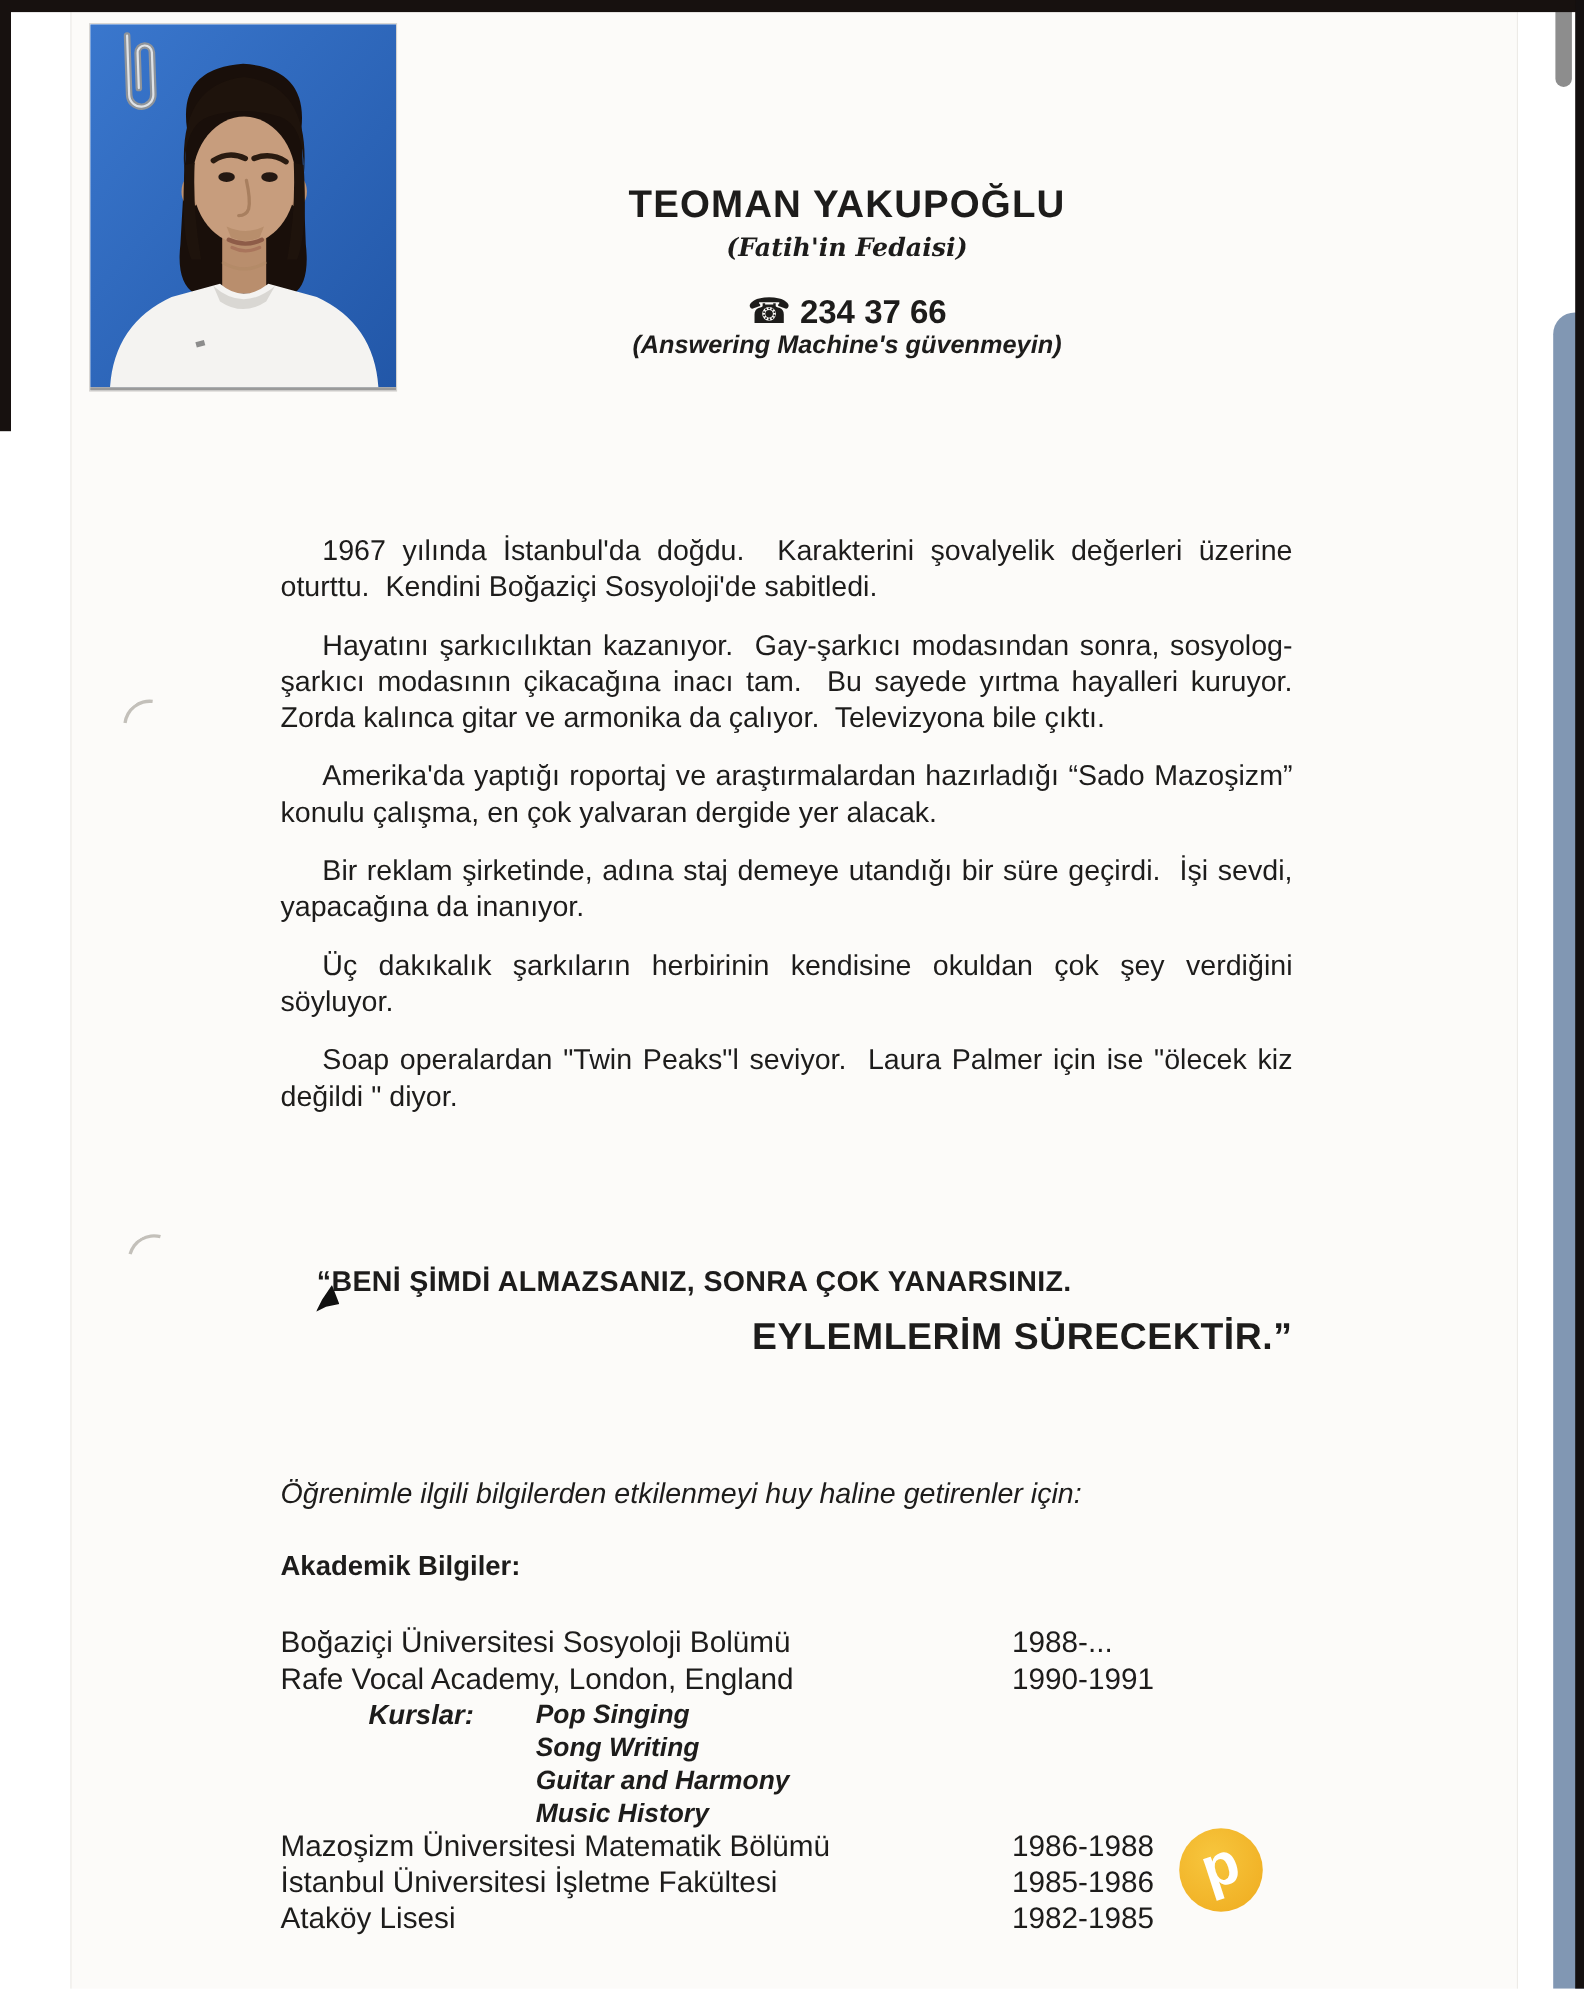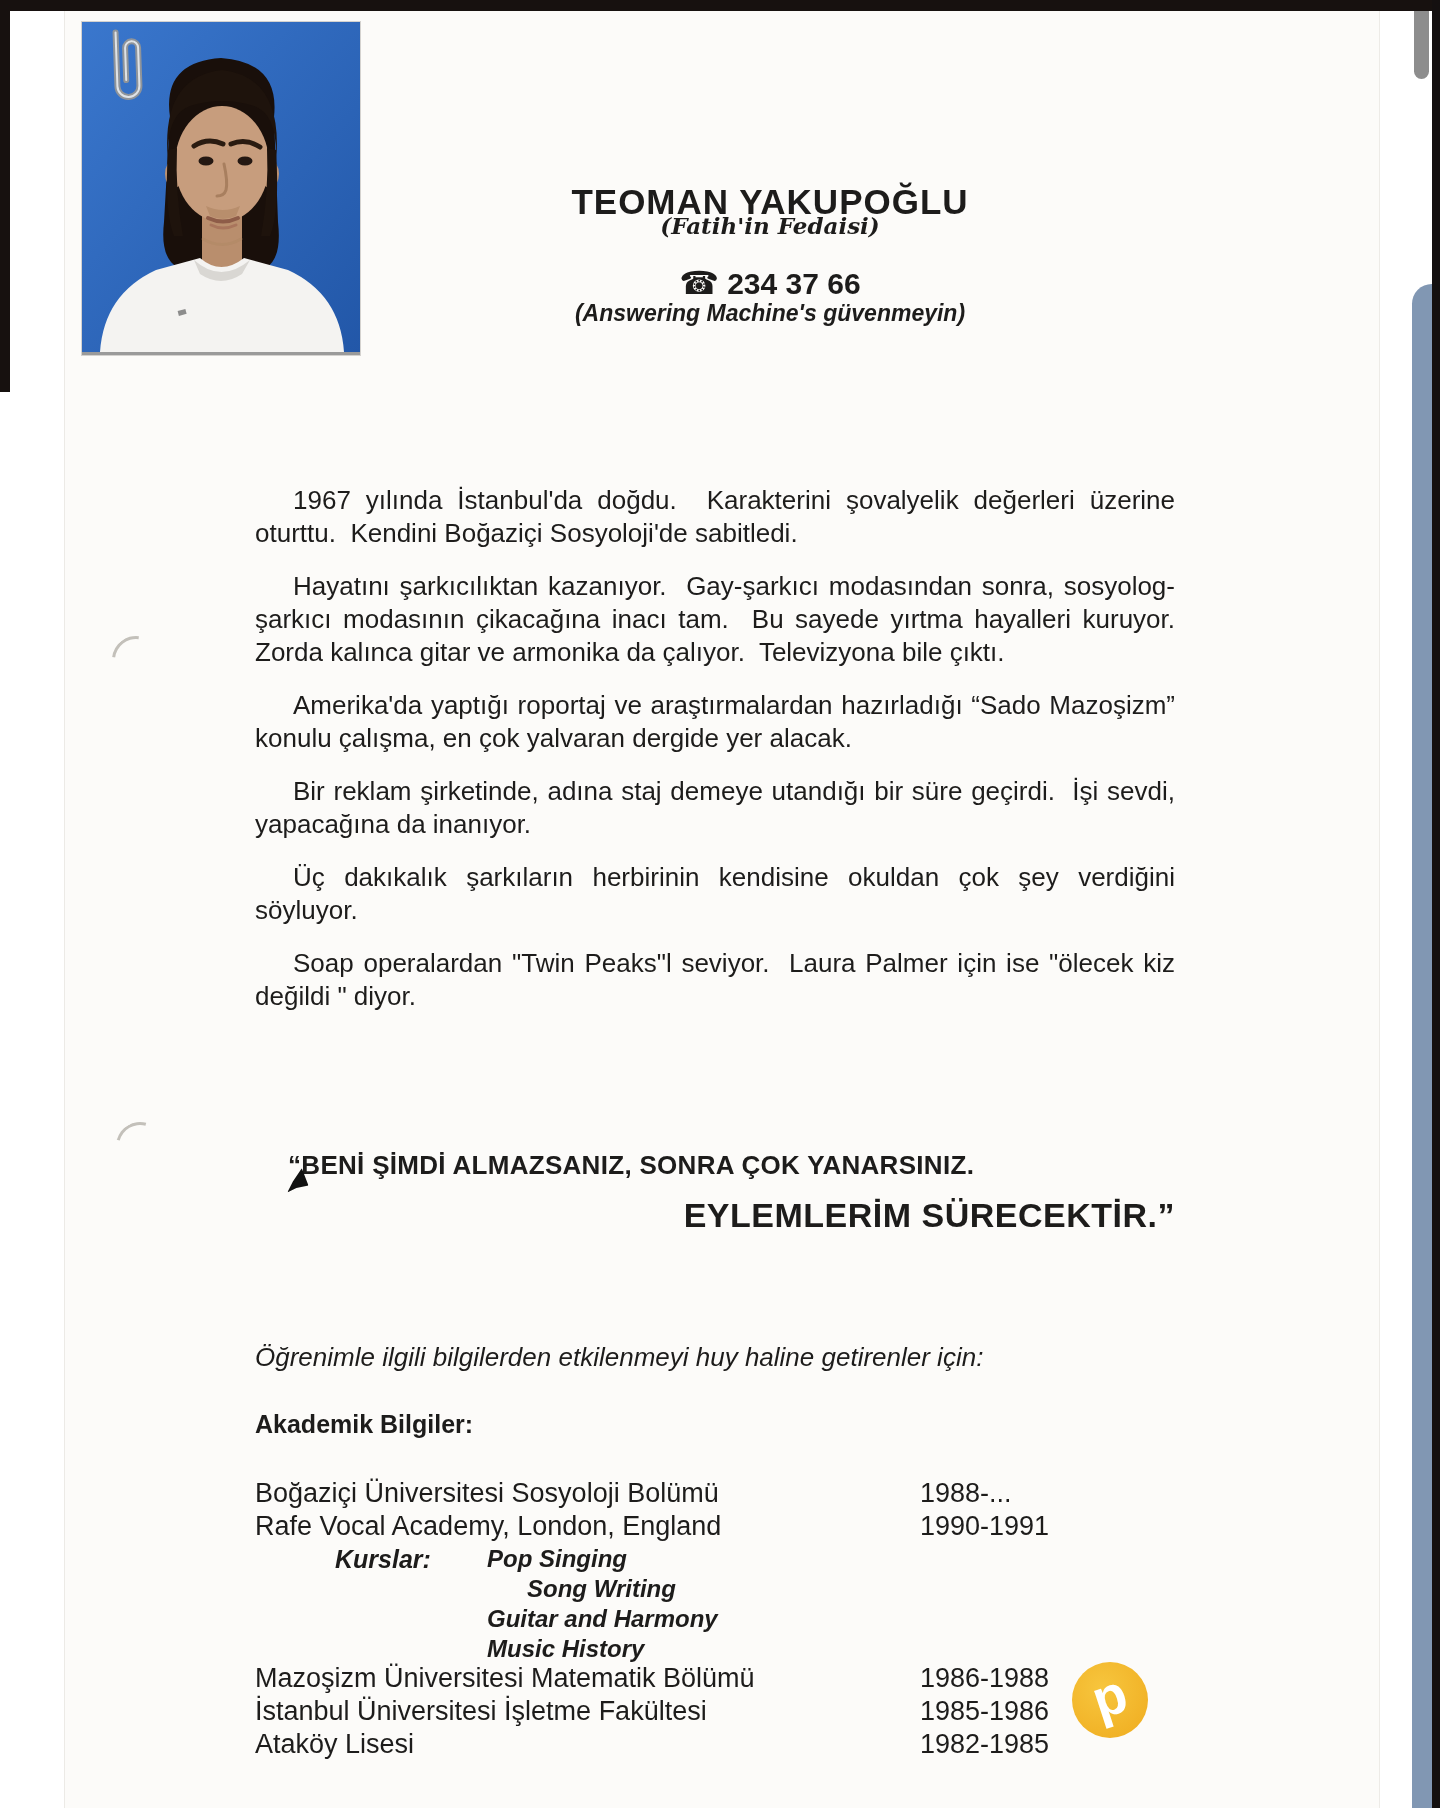--- a/index.html
+++ b/index.html
@@ -54,21 +54,21 @@
            clip-path:polygon(55% 0,100% 62%,42% 78%,0 100%,20% 55%);transform:rotate(8deg);z-index:3;}
 
   
   .intro{position:absolute;left:255px;top:1342px;font-style:italic;font-size:26px;z-index:3;}
   .acad{position:absolute;left:255px;top:1410px;font-size:25px;font-weight:bold;z-index:3;}
   .edu-row{position:absolute;left:255px;width:920px;font-size:27px;z-index:3;}
   .edu-row .year{position:absolute;left:665px;}
   .r1{top:1478px;} .r2{top:1511px;} .r3{top:1663px;} .r4{top:1696px;} .r5{top:1729px;}
   .kurslar{position:absolute;left:335px;top:1545px;font-size:25px;font-weight:bold;font-style:italic;z-index:3;text-align:center;}
   .course{position:absolute;left:487px;font-size:24px;font-style:italic;font-weight:bold;z-index:3;}
-  .c0{top:1545px;} .c1{top:1575px;margin-left:40px;} .c2{top:1605px;} .c3{top:1635px;}
+  .c0{top:1545px;} .c1{top:1575px;} .c2{top:1605px;} .c3{top:1635px;}
 
   
   .plogo{position:absolute;left:1072px;top:1662px;width:76px;height:76px;border-radius:50%;
          background:radial-gradient(circle at 40% 35%, #f7c63e, #efab1e);z-index:5;
          display:flex;align-items:center;justify-content:center;}
   .plogo span{color:#fff;font-size:54px;font-weight:bold;transform:rotate(-18deg) translateY(-4px);}
 </style>
 </head>
 <body>
 
@@ -115,21 +115,21 @@
 <div class="paperclip">
   <svg viewBox="0 0 48 96" width="48" height="96">
     <path d="M13 6 V60 a11 11 0 0 0 22 0 V22 a6.5 6.5 0 0 0 -13 0 V54" fill="none" stroke="#8f949a" stroke-width="6" stroke-linecap="round"></path>
     <path d="M13 6 V60 a11 11 0 0 0 22 0 V22 a6.5 6.5 0 0 0 -13 0 V54" fill="none" stroke="#dfe3e7" stroke-width="2" stroke-linecap="round"></path>
   </svg>
 </div>
 
 <div class="punch punch1"></div>
 <div class="punch punch2"></div>
 
-<div class="hdr name" style="position:absolute;margin-top:16px;">TEOMAN YAKUPOĞLU</div>
+<div class="hdr name" style="position:absolute;">TEOMAN YAKUPOĞLU</div>
 <div class="hdr alias" style="position:absolute;">(Fatih'in Fedaisi)</div>
 <div class="hdr phone-line" style="position:absolute;">
   <span class="glyph">☎</span><span>234 37 66</span>
 </div>
 <div class="hdr note" style="position:absolute;">(Answering Machine's güvenmeyin)</div>
 
 <main class="bio">
   <p>1967 yılında İstanbul'da doğdu.  Karakterini şovalyelik değerleri üzerine oturttu.  Kendini Boğaziçi Sosyoloji'de sabitledi.</p>
   <p>Hayatını şarkıcılıktan kazanıyor.  Gay-şarkıcı modasından sonra, sosyolog-şarkıcı modasının çikacağına inacı tam.  Bu sayede yırtma hayalleri kuruyor.  Zorda kalınca gitar ve armonika da çalıyor.  Televizyona bile çıktı.</p>
   <p>Amerika'da yaptığı roportaj ve araştırmalardan hazırladığı “Sado Mazoşizm” konulu çalışma, en çok yalvaran dergide yer alacak.</p>

